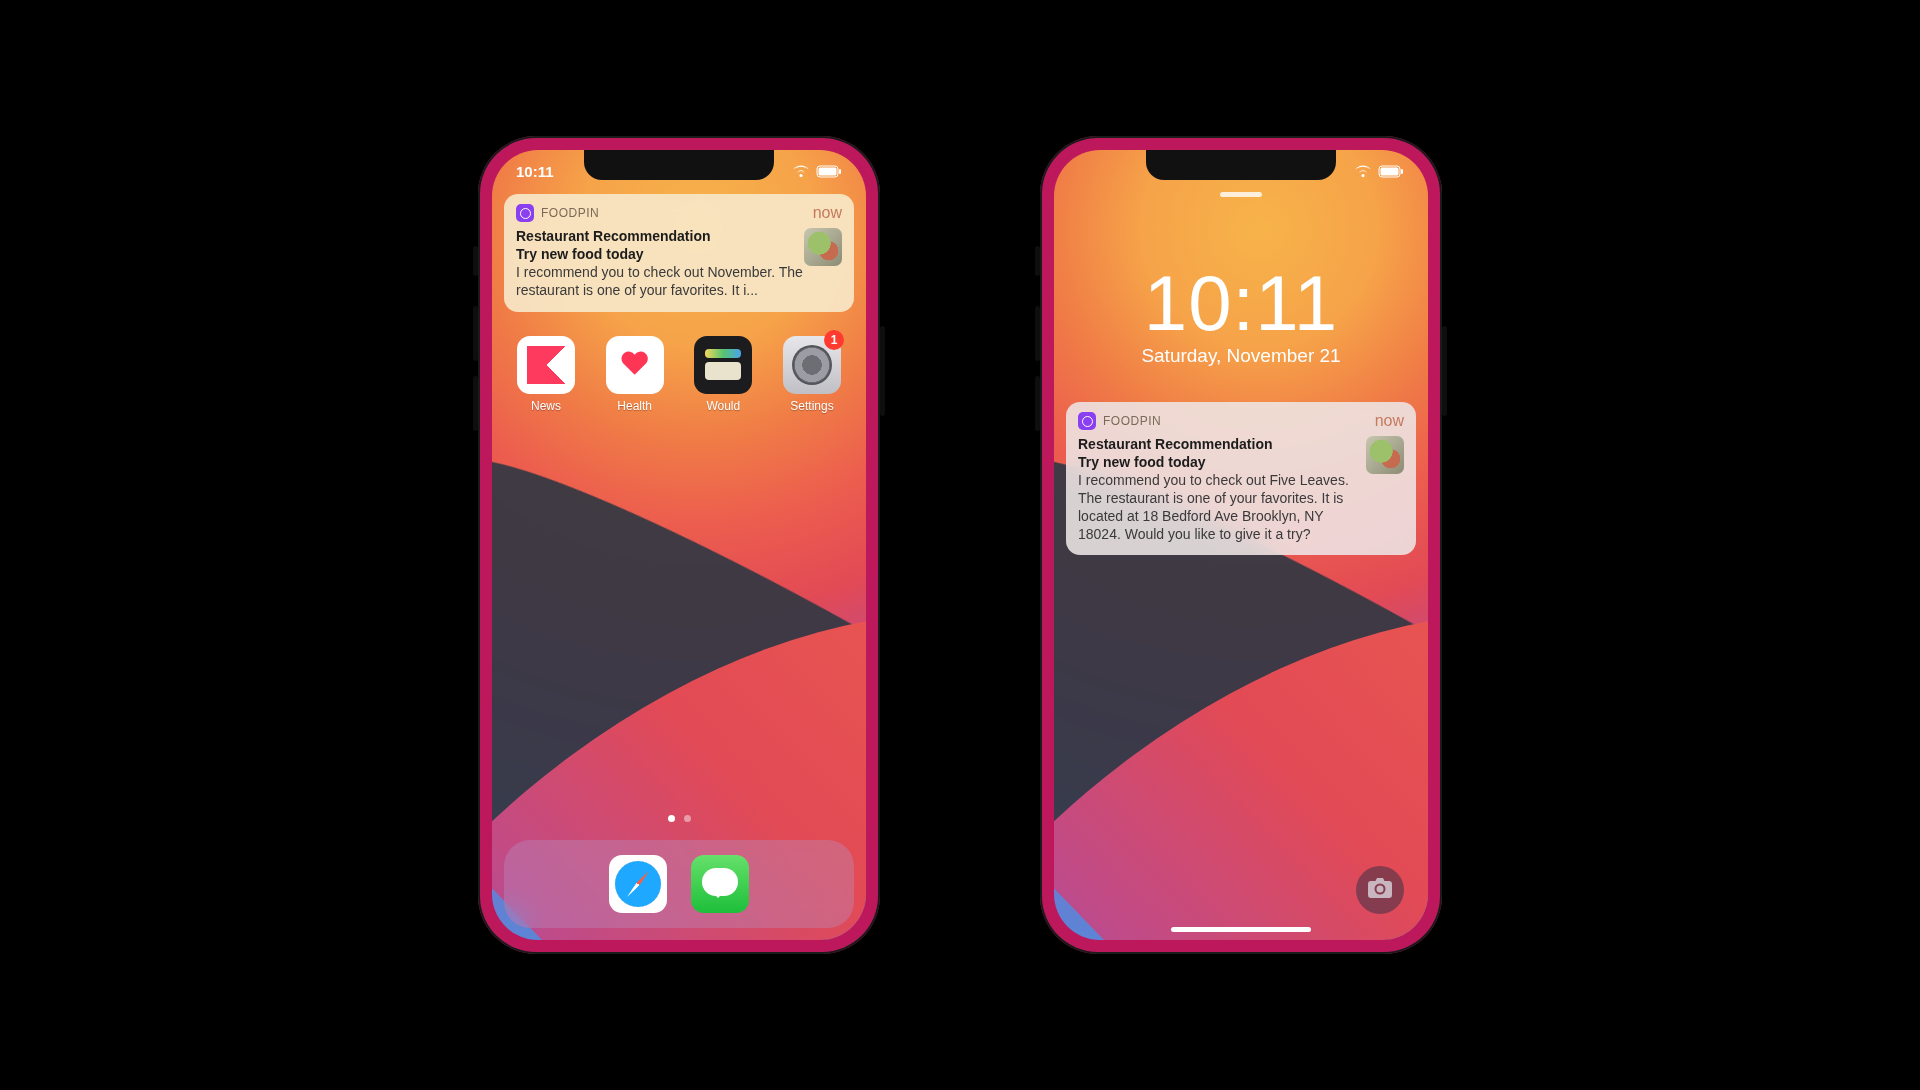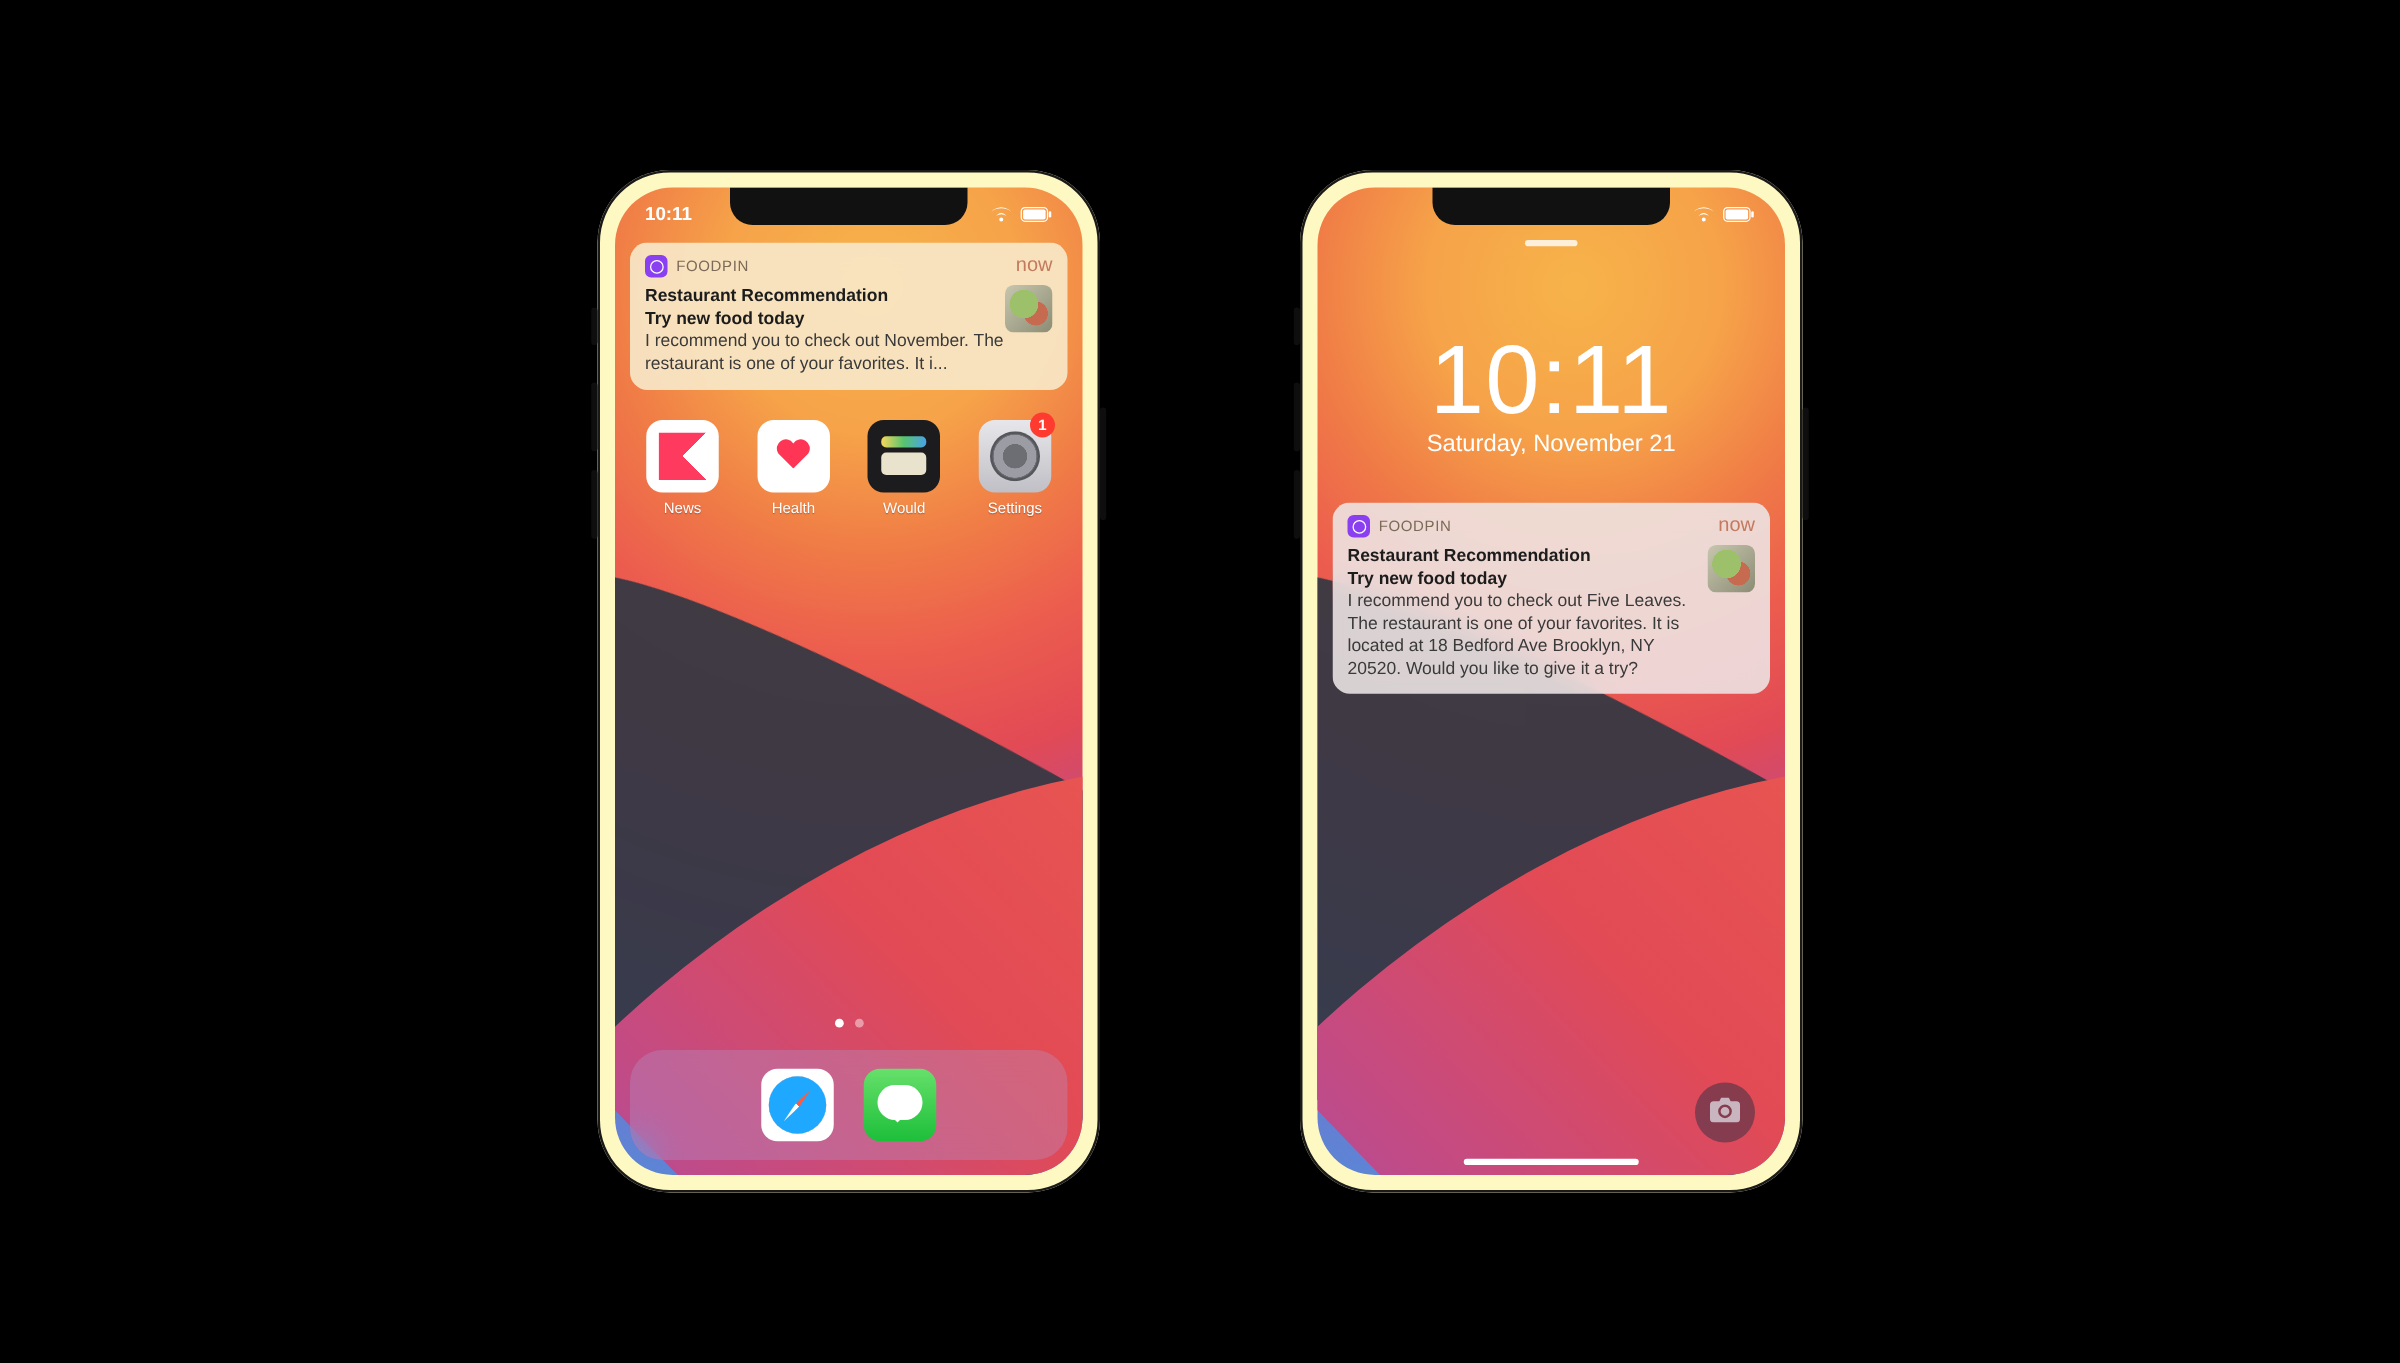--- a/index.html
+++ b/index.html
@@ -11,21 +11,21 @@
   }
   .stage {
     position: absolute; inset: 0;
     display: flex; align-items: center; justify-content: center;
     gap: 160px;
   }
   
   .phone {
     position: relative;
     width: 402px; height: 818px;
-    background: #fef9c3;
+    background: #be185d;
     border-radius: 58px;
     box-shadow: 0 0 0 2px #1a1a1a inset;
     padding: 14px;
   }
   .phone .side-btn {
     position: absolute; background:#0e0e0e; border-radius:3px;
   }
   .phone .btn-mute  { left:-5px; top:110px; width:5px; height:30px; }
   .phone .btn-vol1  { left:-5px; top:170px; width:5px; height:55px; }
   .phone .btn-vol2  { left:-5px; top:240px; width:5px; height:55px; }
@@ -278,21 +278,21 @@
       <div class="notif">
         <div class="notif-head">
           <span class="appicon"></span>
           <span class="appname">FOODPIN</span>
           <span class="when">now</span>
         </div>
         <div class="notif-body">
           <div class="notif-text">
             <div class="title">Restaurant Recommendation</div>
             <div class="sub">Try new food today</div>
-            <div class="msg">I recommend you to check out Five Leaves. The restaurant is one of your favorites. It is located at 18 Bedford Ave Brooklyn, NY 20520. Would you like to give it a try?</div>
+            <div class="msg">I recommend you to check out Five Leaves. The restaurant is one of your favorites. It is located at 18 Bedford Ave Brooklyn, NY 18024. Would you like to give it a try?</div>
           </div>
           <div class="notif-thumb"></div>
         </div>
       </div>
 
       <div class="cam-btn">
         <span>
           <svg width="24" height="20" viewBox="0 0 24 20">
               <path fill="#d9d4dc" d="M9 0h6l1.5 3H21a3 3 0 0 1 3 3v11a3 3 0 0 1-3 3H3a3 3 0 0 1-3-3V6a3 3 0 0 1 3-3h4.5L9 0zm3 5.5A5.5 5.5 0 1 0 12 16.5 5.5 5.5 0 0 0 12 5.5zm0 2A3.5 3.5 0 1 1 8.5 11 3.5 3.5 0 0 1 12 7.5z"></path>
             </svg>

